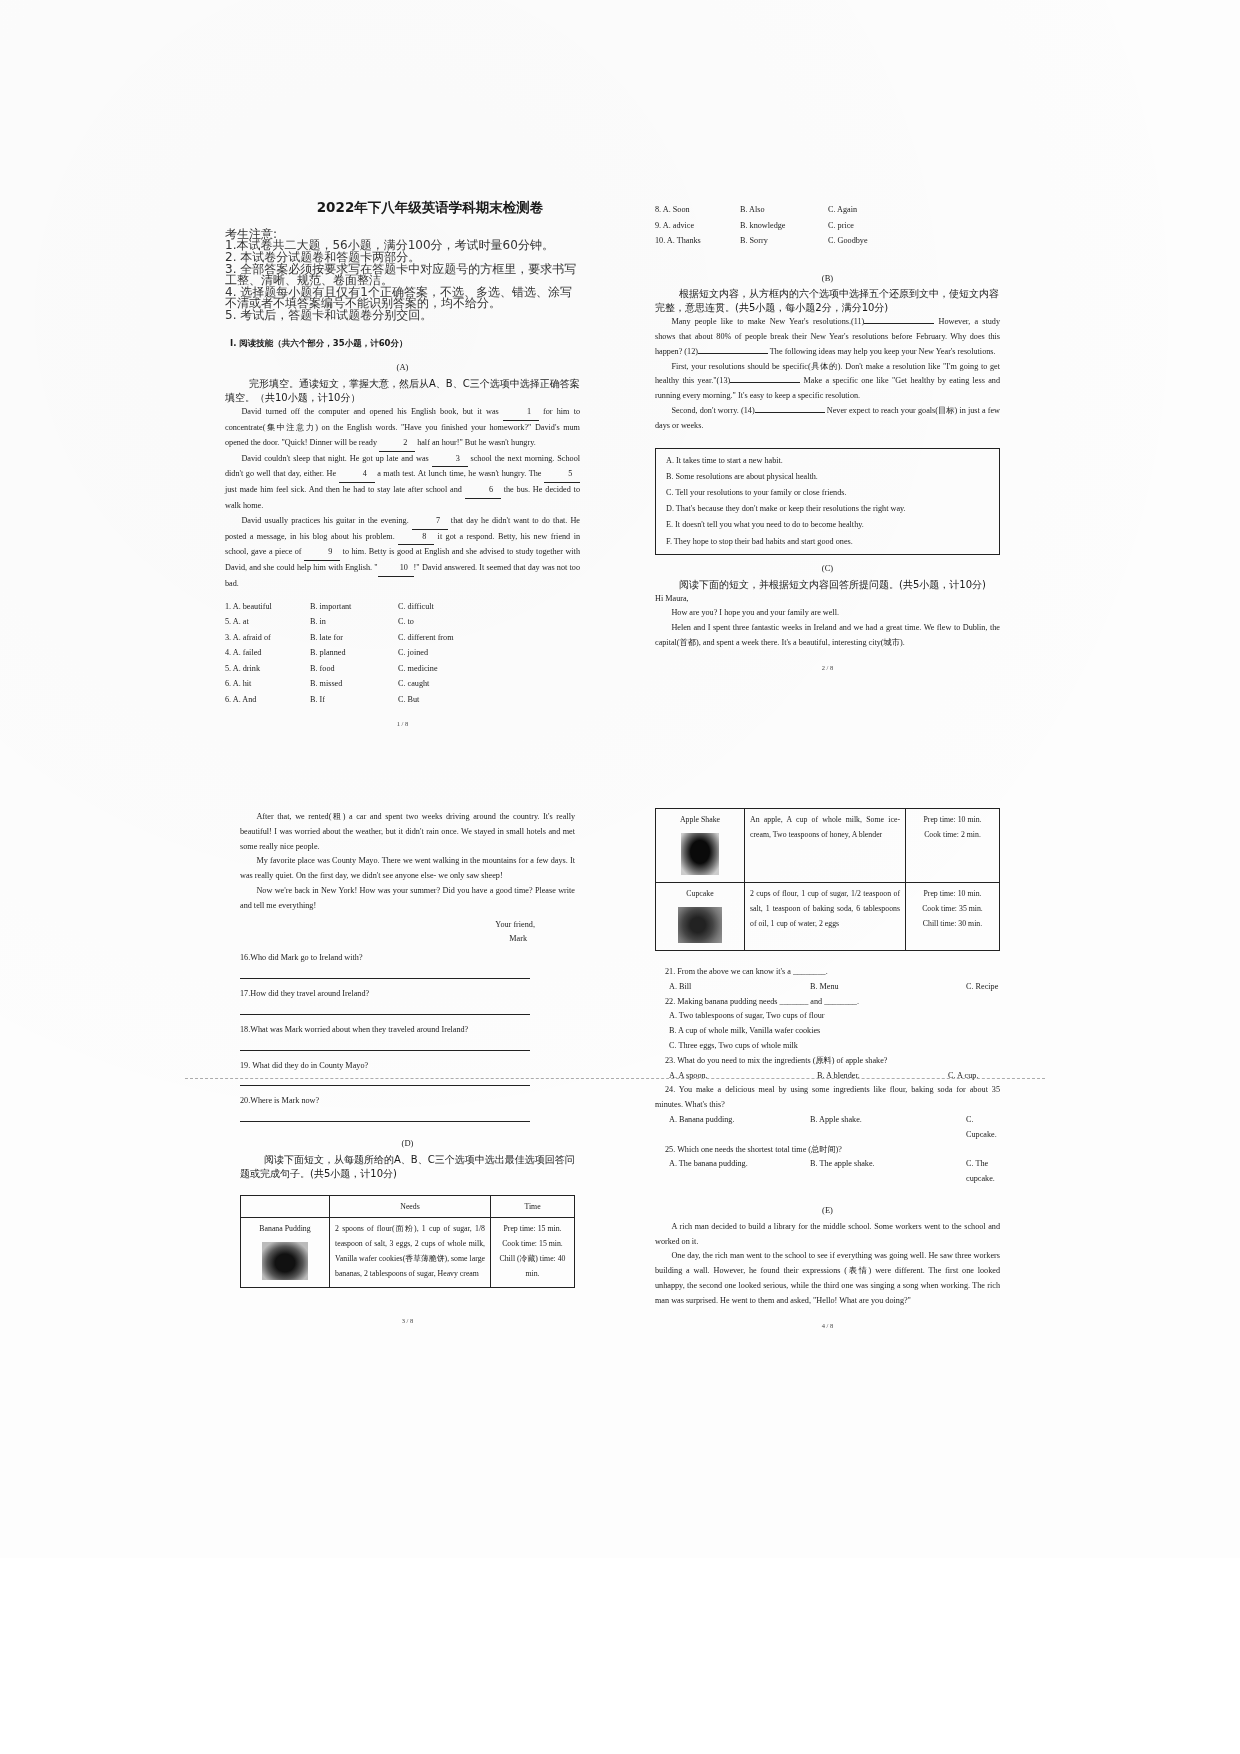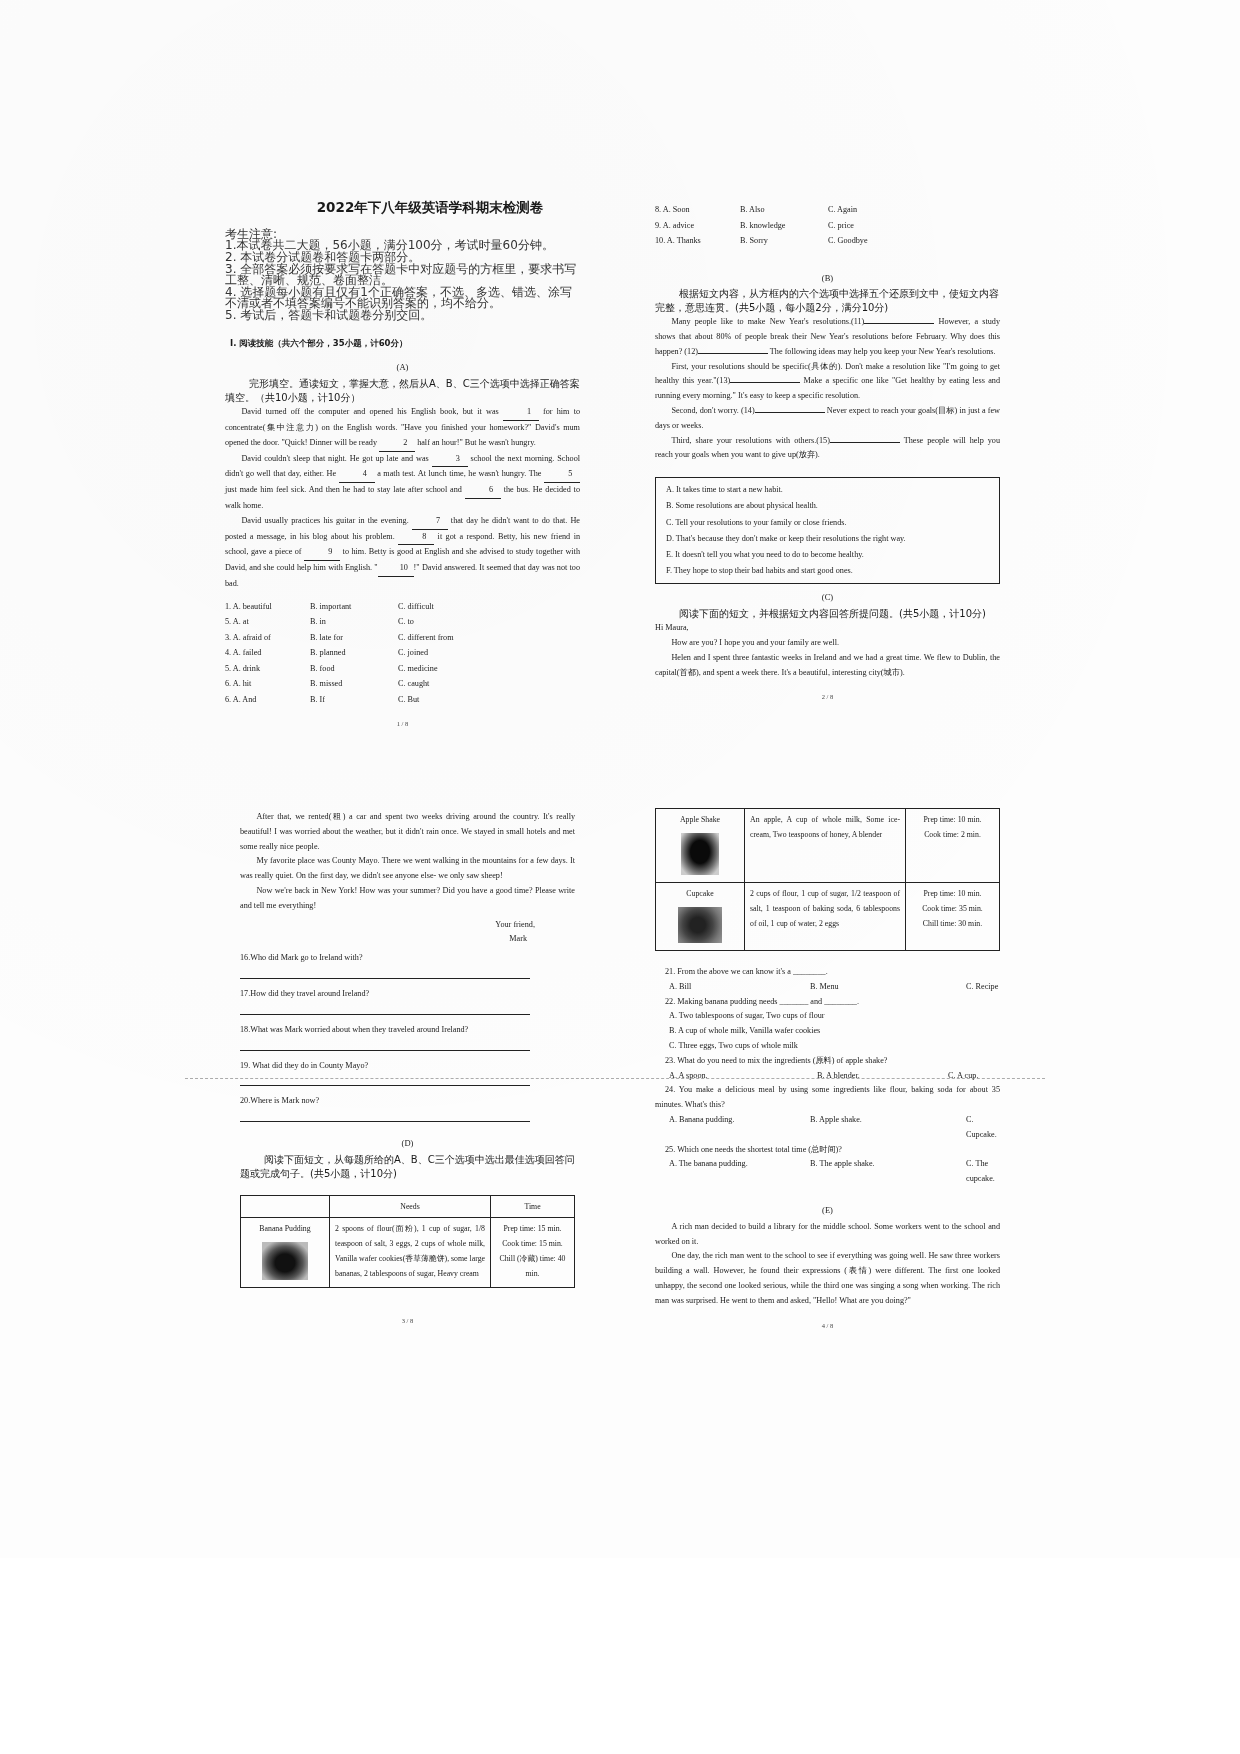--- a/index.html
+++ b/index.html
@@ -102,21 +102,20 @@
         <span>C. price</span>
       <span>10. A. Thanks</span>
         <span>B. Sorry</span>
         <span>C. Goodbye</span>
     </div>
     <div class="part" style="margin-top:22px">(B)</div>
     <div class="instr">根据短文内容，从方框内的六个选项中选择五个还原到文中，使短文内容完整，意思连贯。(共5小题，每小题2分，满分10分)</div>
     <div class="para"><span>Many people like to make New Year's resolutions.(11)</span><span class="blank wide"></span><span> However, a study shows that about 80% of people break their New Year's resolutions before February. Why does this happen? (12)</span><span class="blank wide"></span><span> The following ideas may help you keep your New Year's resolutions.</span></div>
     <div class="para"><span>First, your resolutions should be specific(具体的). Don't make a resolution like "I'm going to get healthy this year."(13)</span><span class="blank wide"></span><span> Make a specific one like "Get healthy by eating less and running every morning." It's easy to keep a specific resolution.</span></div>
     <div class="para"><span>Second, don't worry. (14)</span><span class="blank wide"></span><span> Never expect to reach your goals(目标) in just a few days or weeks.</span></div>
-    <div class="para"><span>Third, share your resolutions with others.(15)</span><span class="blank wide"></span><span> These people will help you reach your goals when you want to give up(放弃).</span></div>
 
     <div class="box">
       <div>A. It takes time to start a new habit.</div>
       <div>B. Some resolutions are about physical health.</div>
       <div>C. Tell your resolutions to your family or close friends.</div>
       <div>D. That's because they don't make or keep their resolutions the right way.</div>
       <div>E. It doesn't tell you what you need to do to become healthy.</div>
       <div>F. They hope to stop their bad habits and start good ones.</div>
     </div>
 

